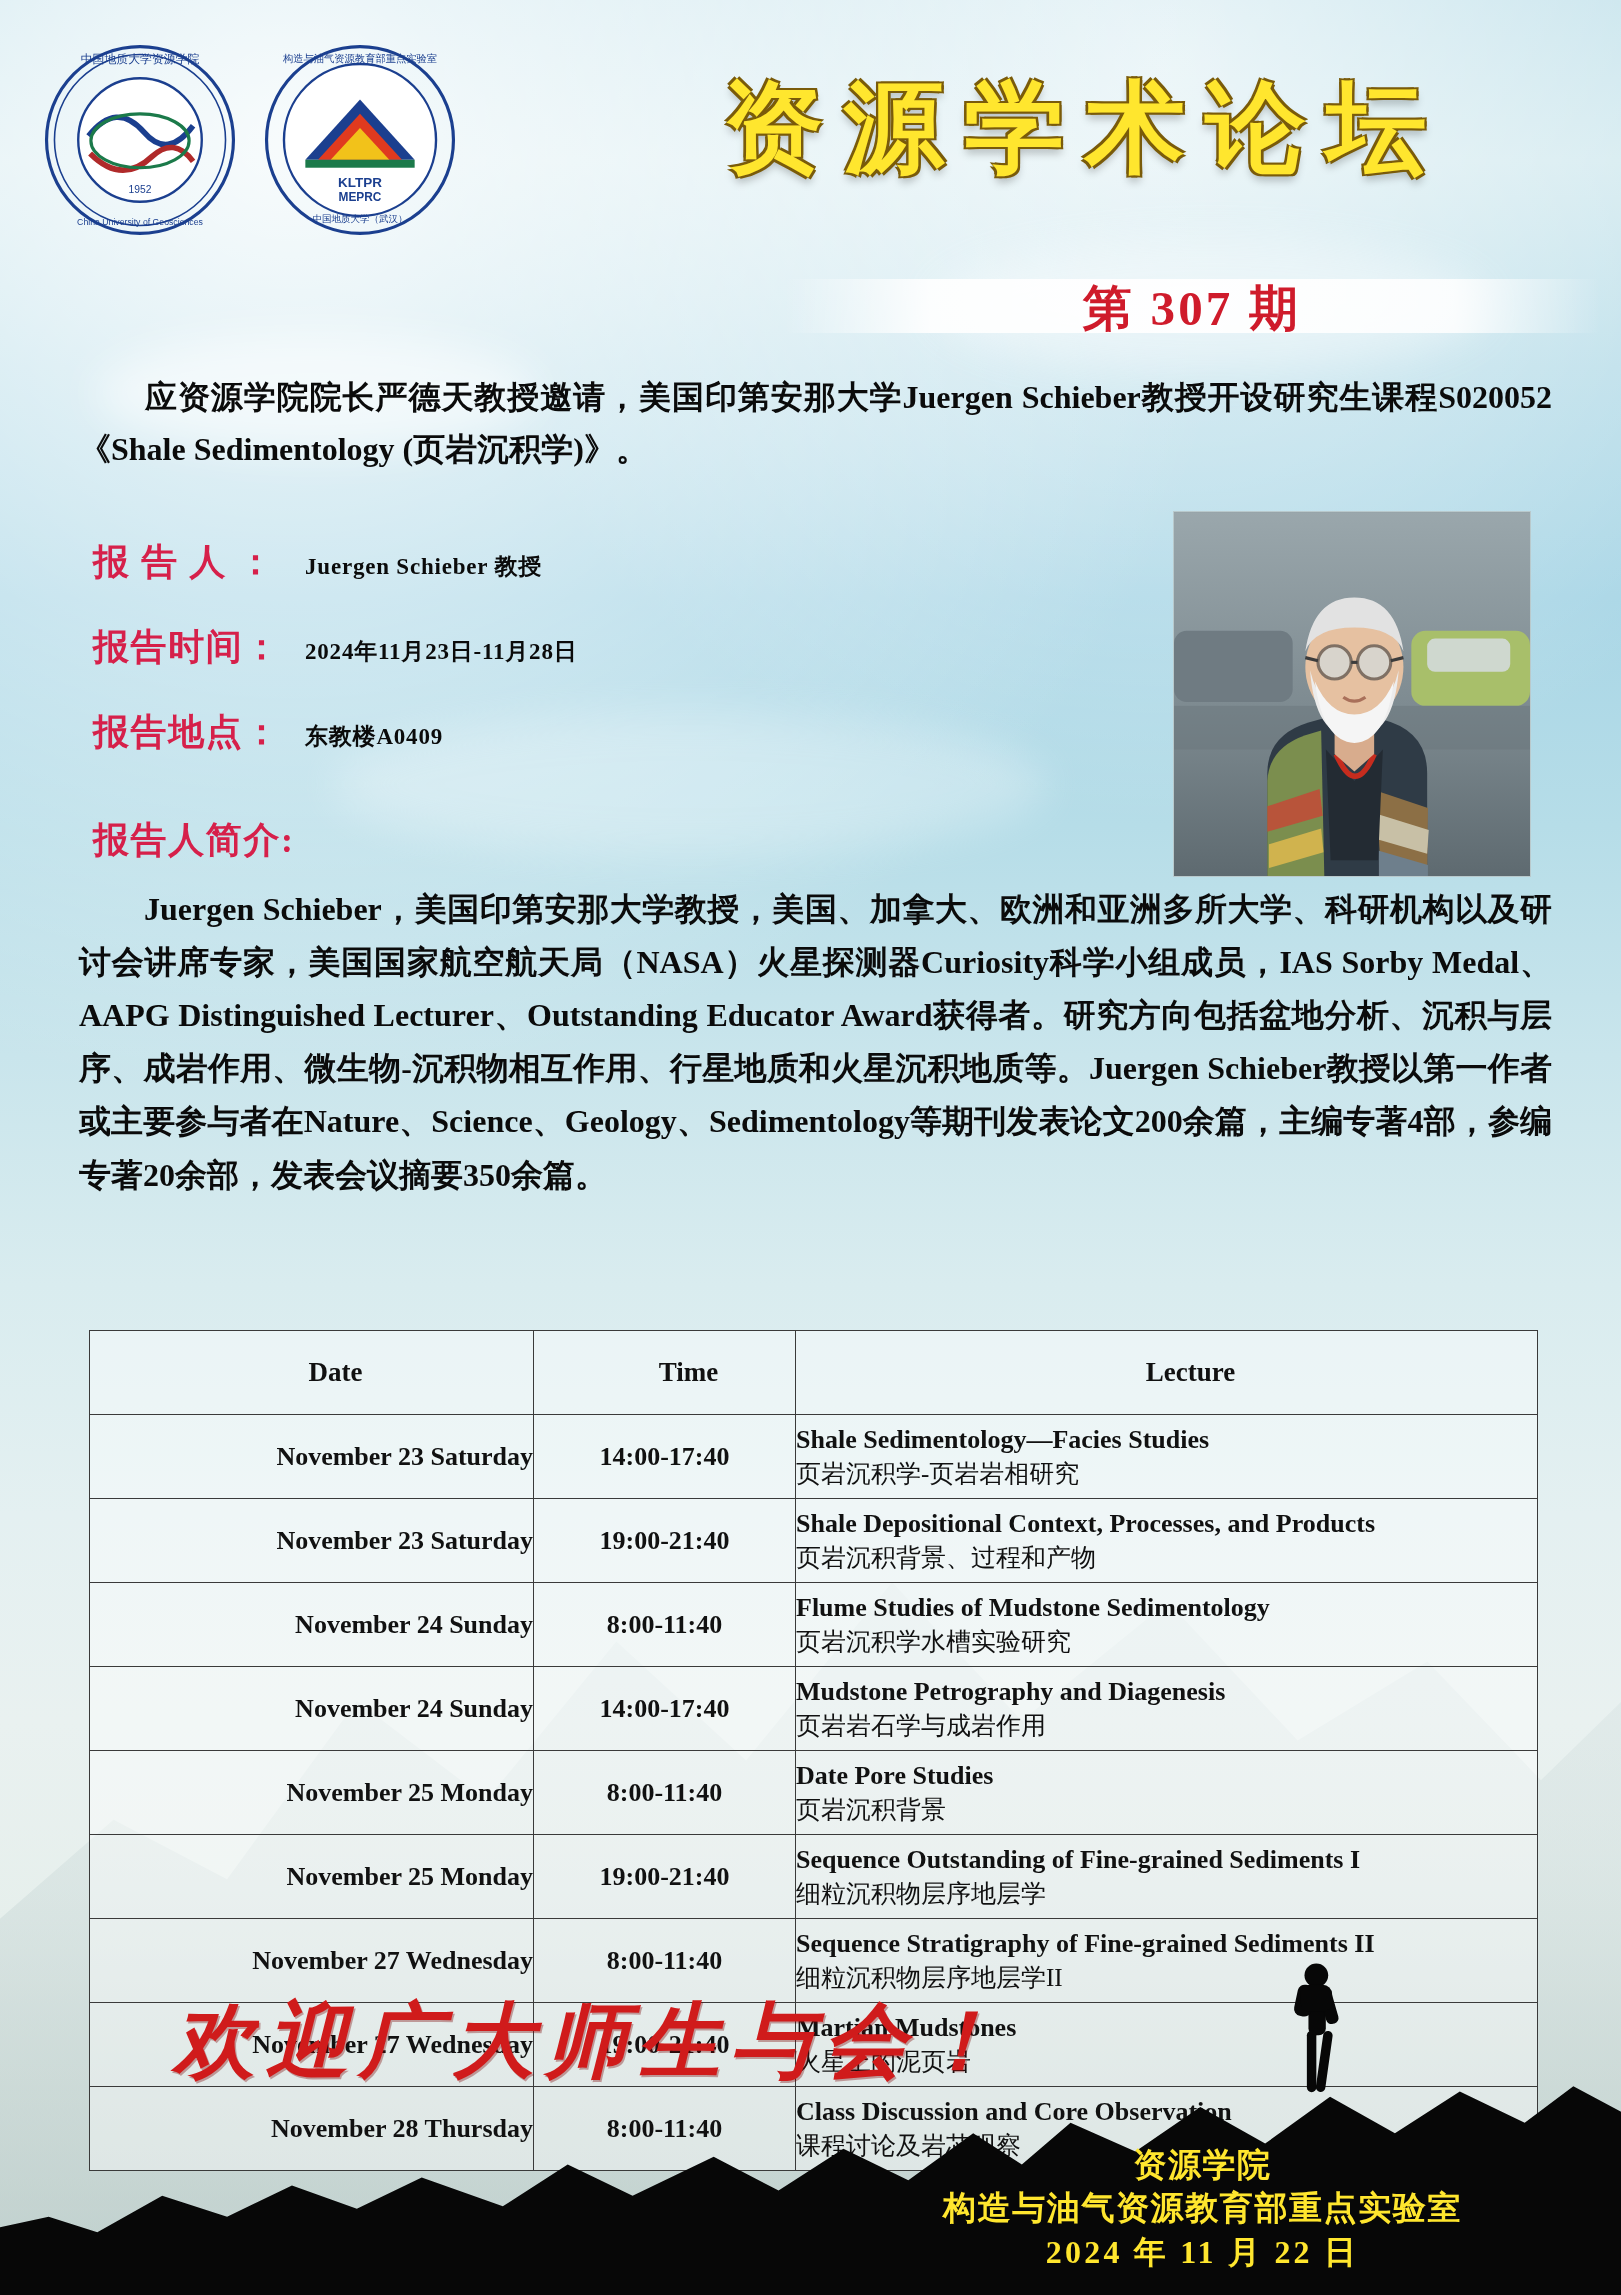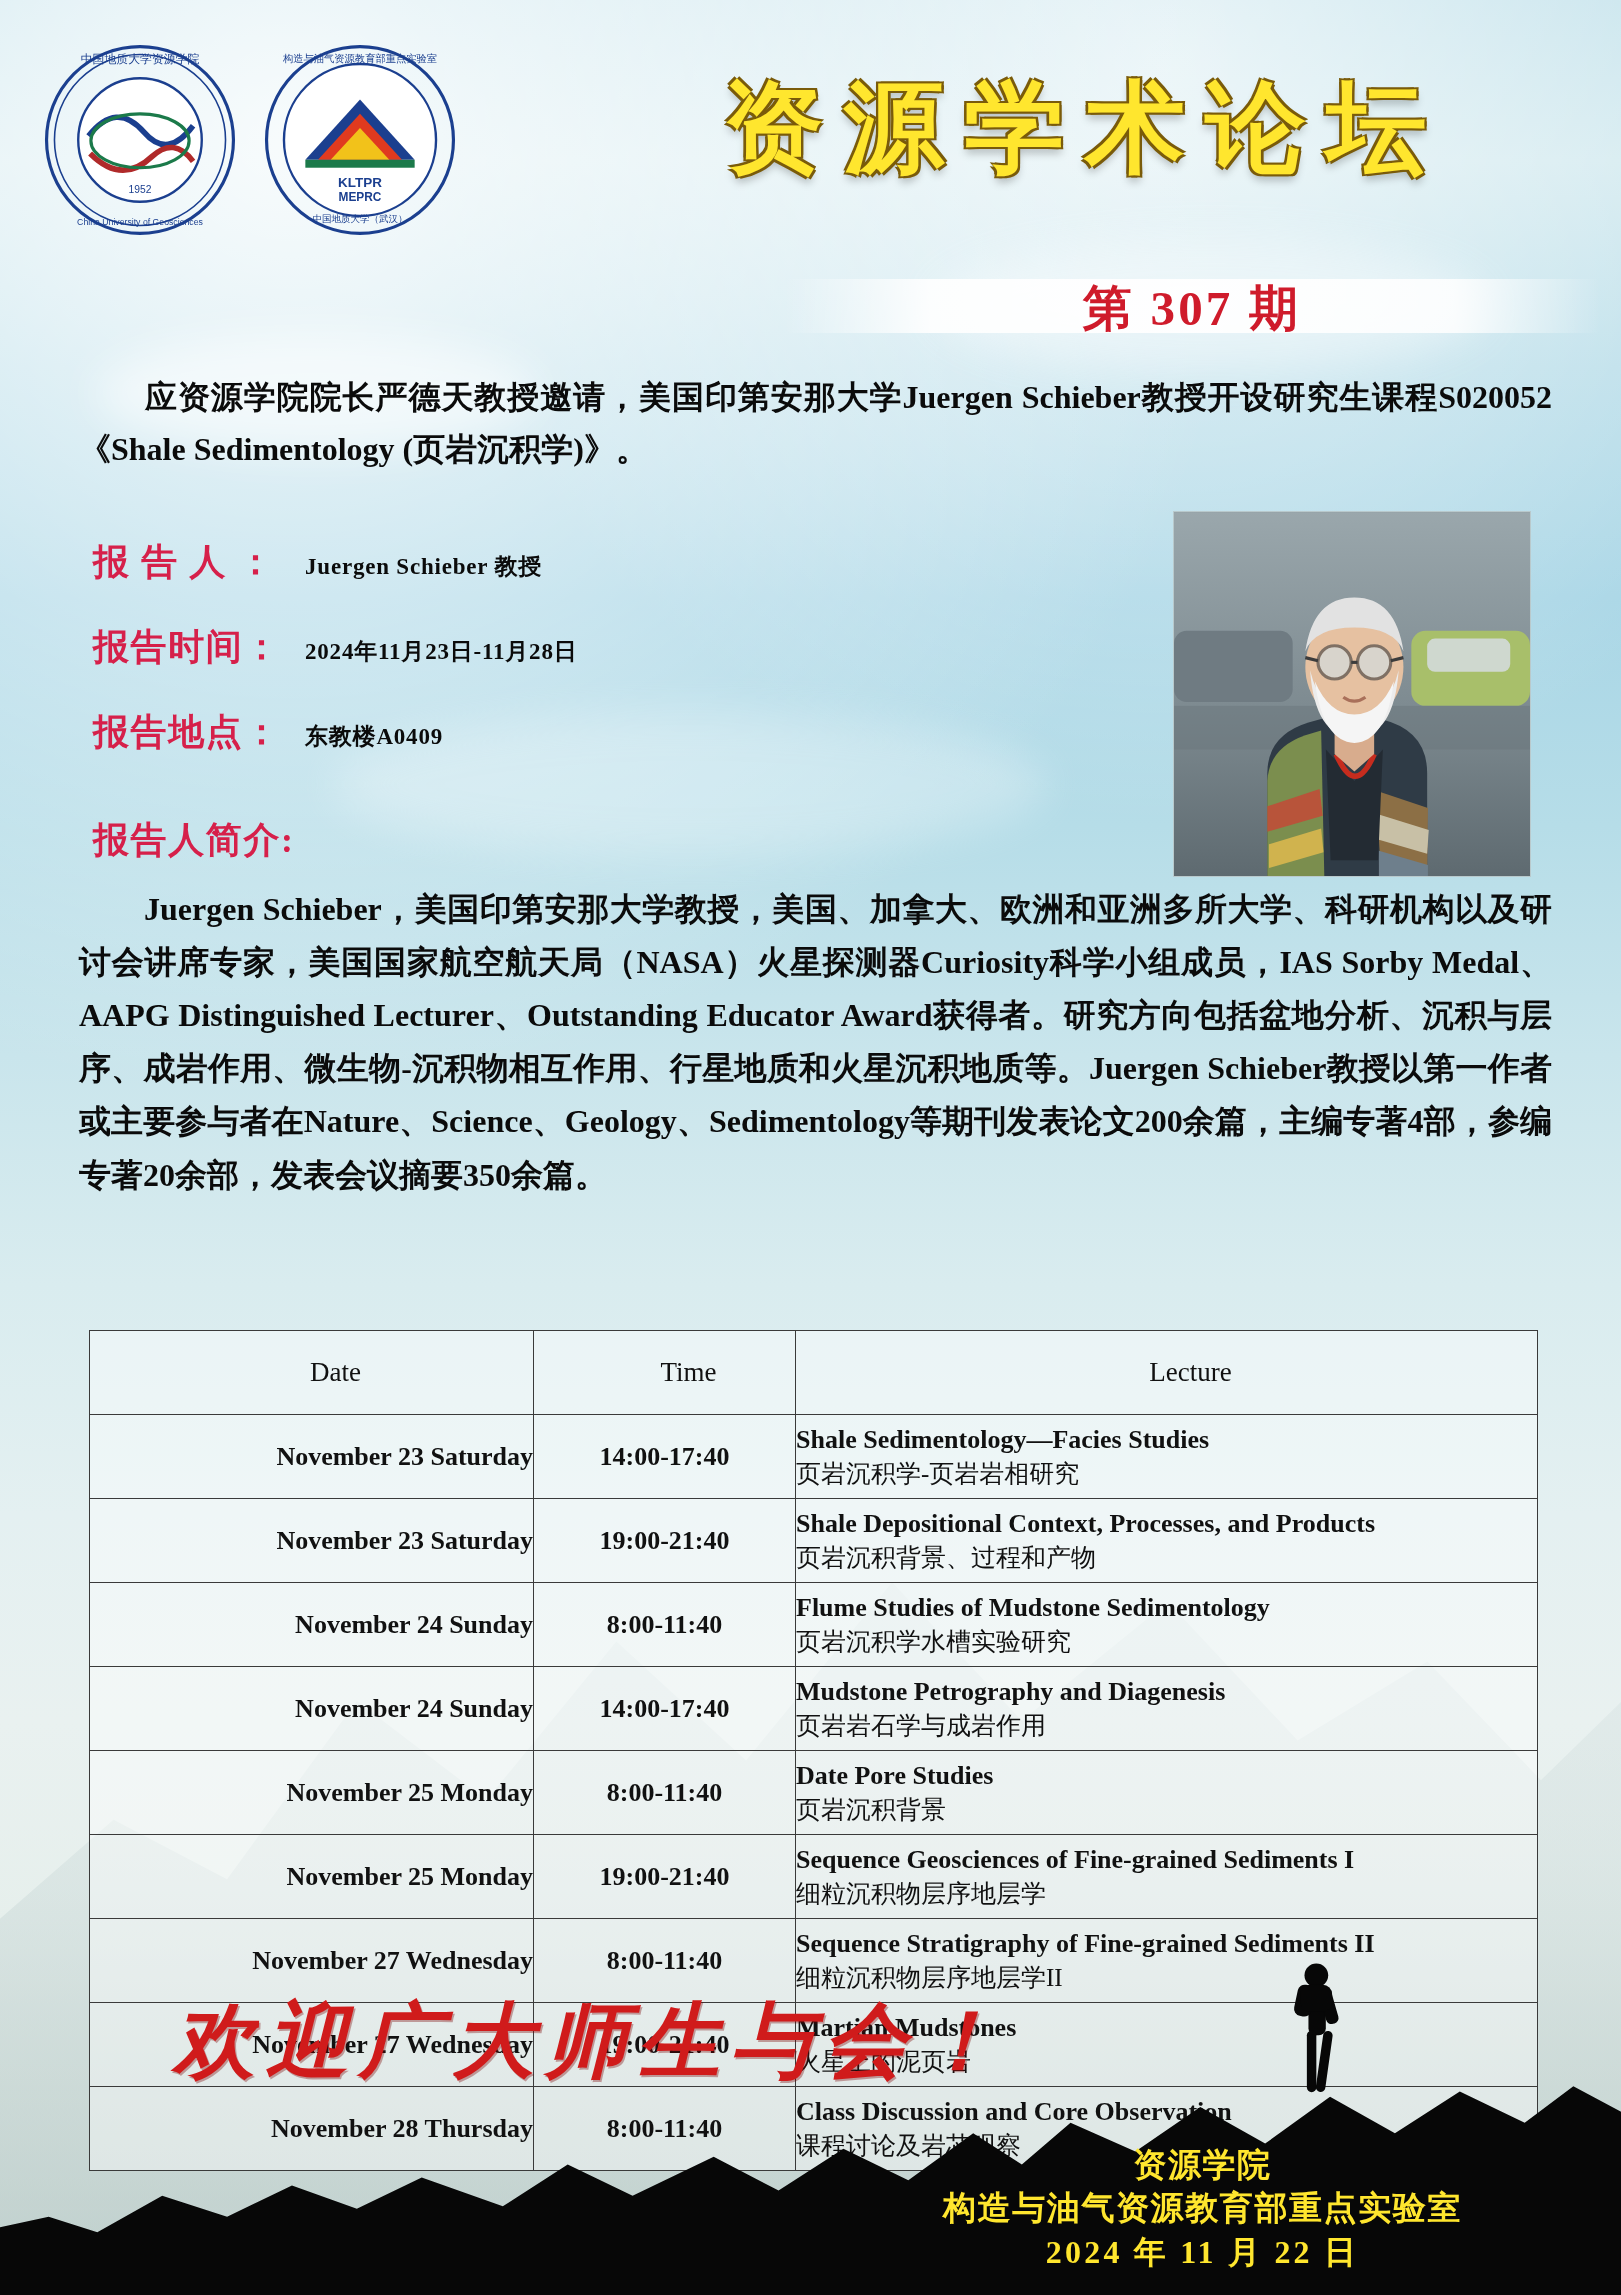--- a/index.html
+++ b/index.html
@@ -117,21 +117,21 @@
   table.schedule{
     position:absolute;left:89px;top:1330px;width:1449px;
     border-collapse:collapse;
     background:rgba(255,255,255,0.42);
   }
   table.schedule th, table.schedule td{
     border:1.6px solid #3a3a3a;
     padding:0;
   }
   table.schedule th{
-    font-size:27px;font-weight:normal;color:#111;
+    font-size:27px;font-weight:bold;color:#111;
     height:49px;text-align:center;padding-left:48px;
   }
   td.c-date{
     width:443px;text-align:right;
     font-size:26px;font-weight:bold;color:#111;margin-top:9px;
   }
   td.c-time{
     width:261px;text-align:center;
     font-size:26px;font-weight:bold;color:#111;
   }
@@ -331,21 +331,21 @@
         <td class="c-time">8:00-11:40</td>
         <td class="c-lect">
           <div class="lect-en">Date Pore Studies</div>
           <div class="lect-cn">页岩沉积背景</div>
         </td>
       </tr>
       <tr>
         <td class="c-date">November 25 Monday</td>
         <td class="c-time">19:00-21:40</td>
         <td class="c-lect">
-          <div class="lect-en">Sequence Geosciences of Fine-grained Sediments I</div>
+          <div class="lect-en">Sequence Outstanding of Fine-grained Sediments I</div>
           <div class="lect-cn">细粒沉积物层序地层学</div>
         </td>
       </tr>
       <tr>
         <td class="c-date">November 27 Wednesday</td>
         <td class="c-time">8:00-11:40</td>
         <td class="c-lect">
           <div class="lect-en">Sequence Stratigraphy of Fine-grained Sediments II</div>
           <div class="lect-cn">细粒沉积物层序地层学II</div>
         </td>

